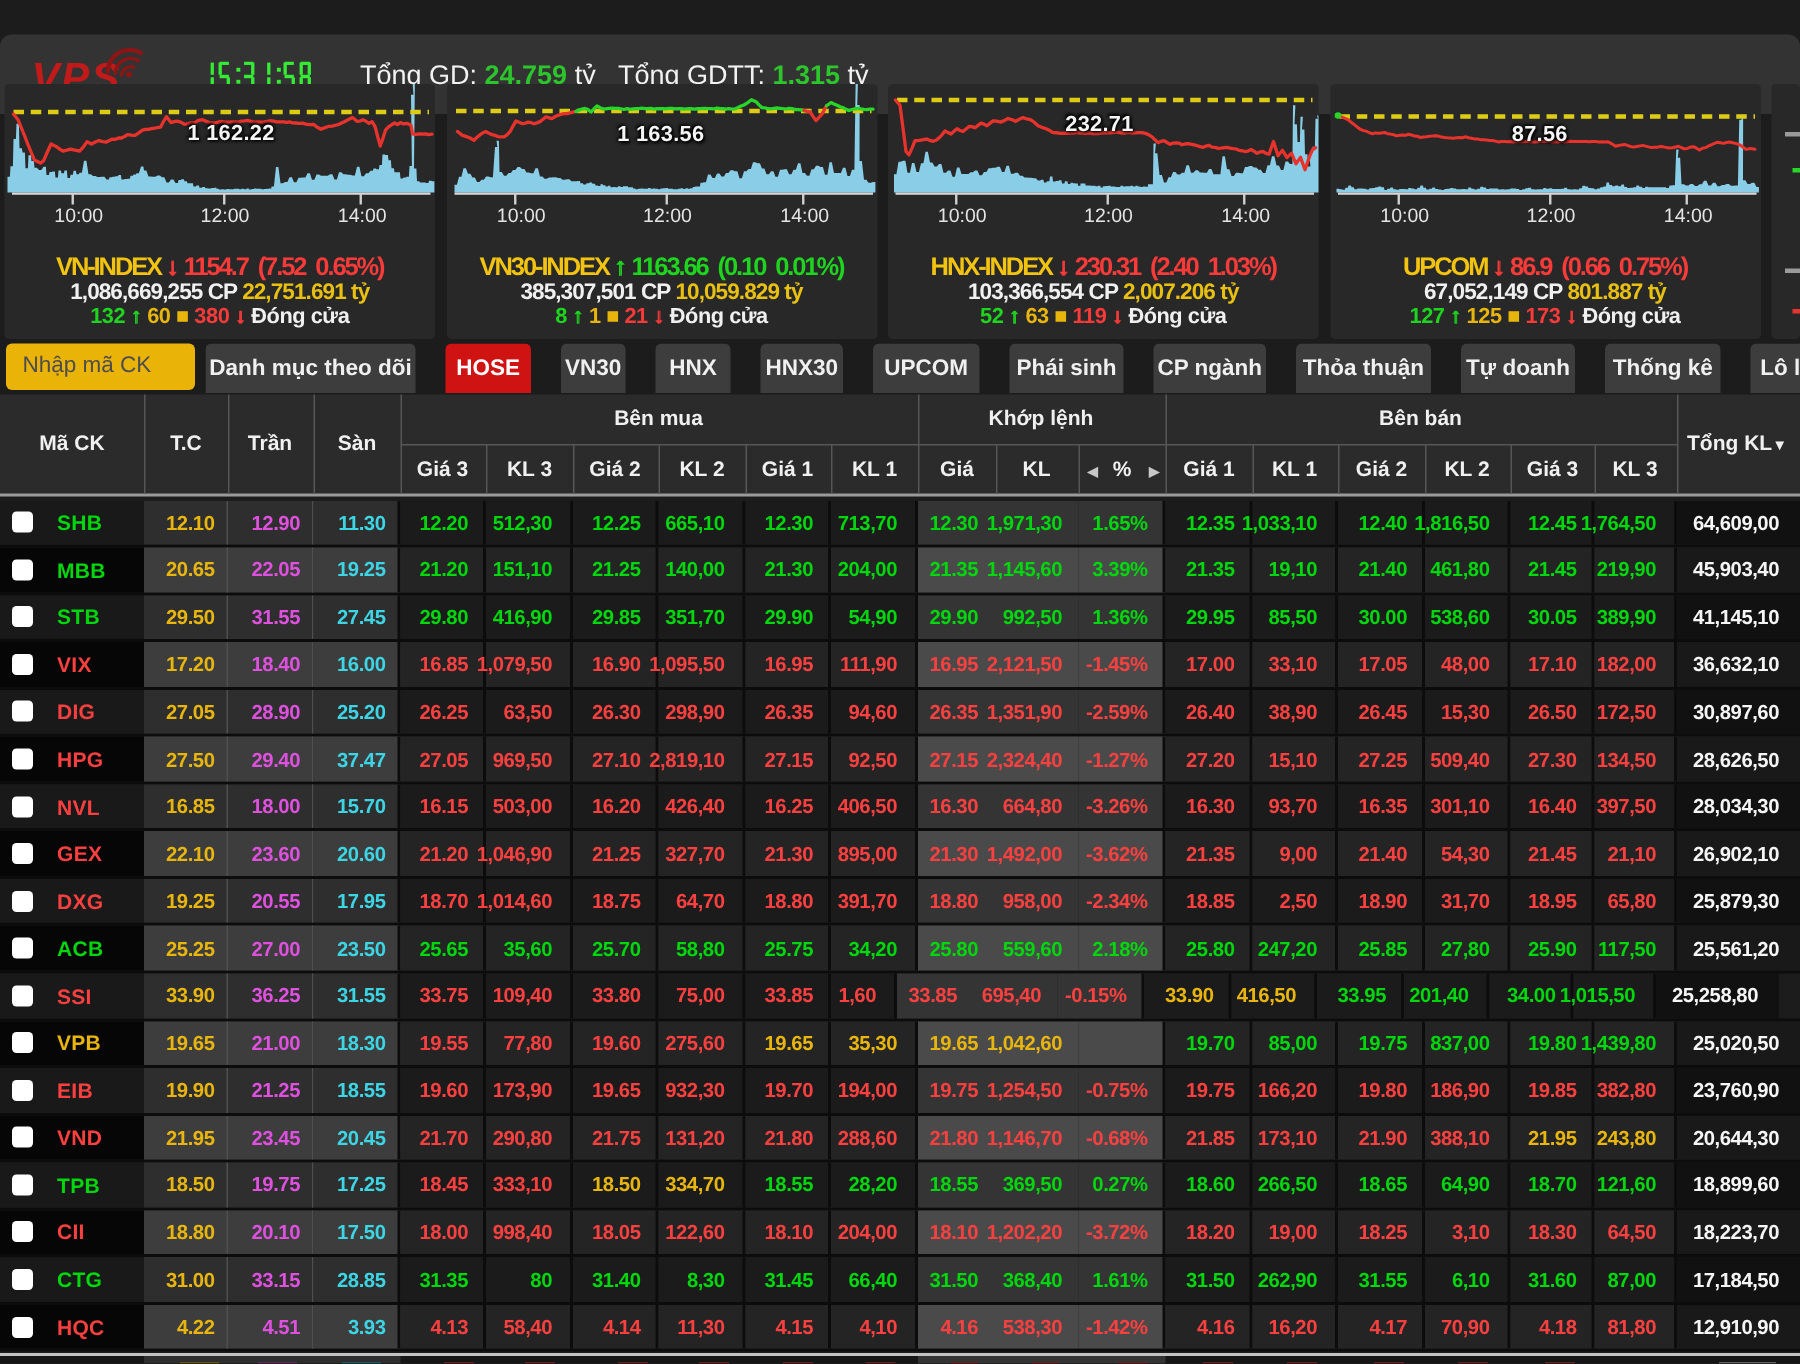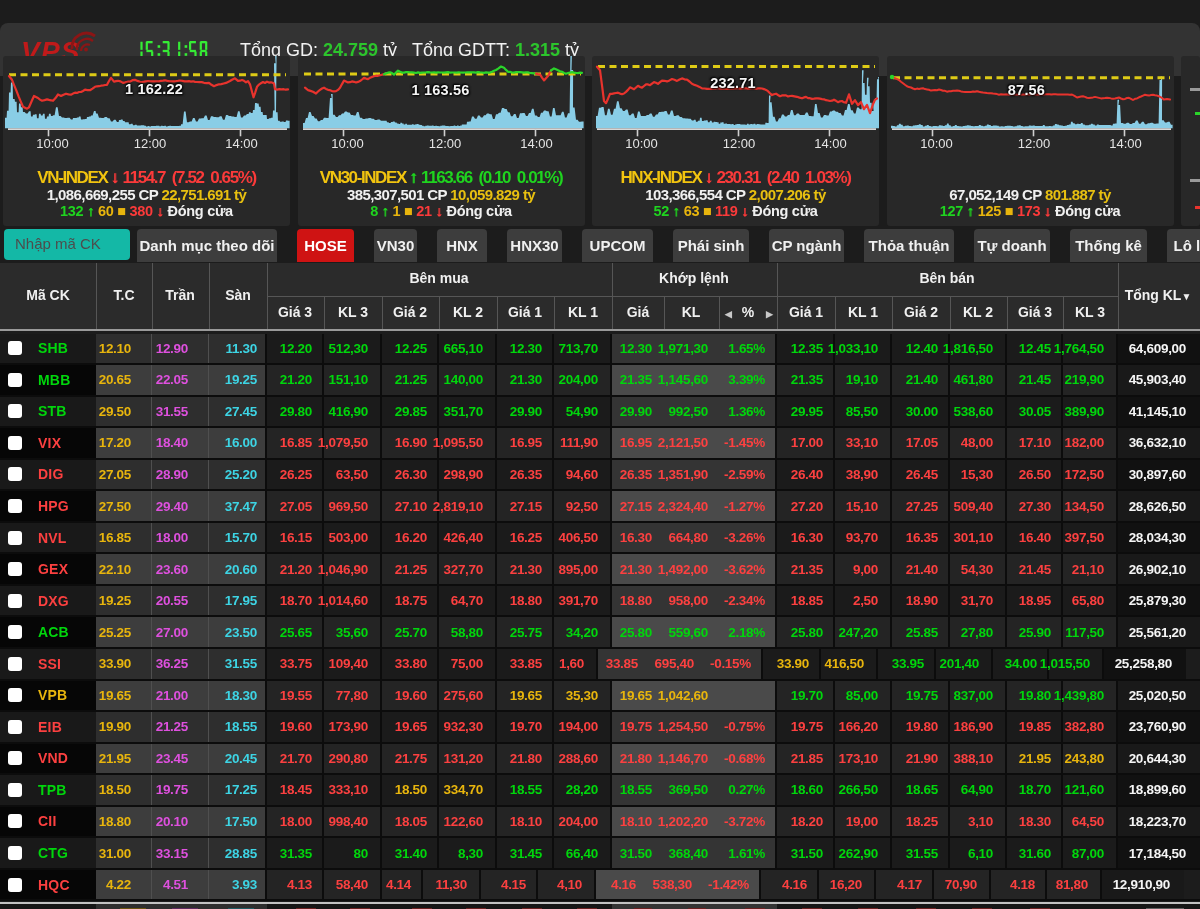--- a/index.html
+++ b/index.html
@@ -18,21 +18,21 @@
   letter-spacing:0.2px; white-space:nowrap; }
 .il { position:absolute; left:0; width:100%; text-align:center; font-weight:bold;
   white-space:nowrap; }
 .i1 { top:112px; font-size:17px; letter-spacing:-1.4px; }
 .i2 { top:130px; font-size:15px; letter-spacing:-0.6px; }
 .i3 { top:146.5px; font-size:14.5px; letter-spacing:-0.3px; }
 .ar { text-shadow:0.7px 0 currentcolor, -0.4px 0 currentcolor; letter-spacing:0; }
 
 #tabbar { position:absolute; left:0; top:228px; width:1200px; height:35px; }
 #searchbox { position:absolute; left:4px; top:1px; width:126px; height:31px;
-  background:#14b8a6; border-radius:4px; }
+  background:#eab308; border-radius:4px; }
 #searchbox span { position:absolute; left:11px; top:6px; color:#4d4d4d; font-size:15px; }
 #tabs { position:absolute; left:137px; top:1px; display:flex; gap:20px; width:1063px; overflow:hidden; }
 .tab { height:33px; background:#3d3d3d; border-radius:4px 4px 0 0; color:#f0f0f0;
   font-size:15px; font-weight:bold; display:flex; align-items:center; justify-content:center;
   flex:none; white-space:nowrap; }
 .tab.act { background:#cf1313; color:#fff; }
 
 #thead { position:absolute; left:0; top:263px; width:1200px; height:68px; background:#2b2b2b;
   color:#f0f0f0; font-weight:bold; font-size:14px; border-bottom:2px solid #9a9a9a; }
 #thead .vline { position:absolute; top:0; width:1px; height:66px; background:#565656; }
@@ -40,21 +40,21 @@
 #thead .hline { position:absolute; top:33px; height:1px; background:#565656; }
 #thead .hc { position:absolute; transform:translateX(-50%); white-space:nowrap; }
 
 #tbody { position:absolute; left:0; top:333.5px; width:1200px; }
 .row { display:flex; width:1200px; height:31.555px; border-bottom:2px solid #0c0c0c;
   font-weight:bold; font-size:13.5px; letter-spacing:-0.3px; align-items:center; }
 .row > div { height:100%; display:flex; align-items:center; flex:none; }
 .cb { width:30px; }
 .chk { width:14px; height:14px; background:#fff; border-radius:3px; margin-left:8px; }
 .tick { width:66px; padding-left:8px; font-size:14px; letter-spacing:0.2px; }
-.ref { justify-content:flex-end; padding-right:20px; }
+.ref { justify-content:flex-end; padding-right:8px; }
 .ro .ref, .ro .ref2 { background:#2e2e2e; }
 .re .ref, .re .ref2 { background:#3d3d3d; }
 .ref { border-right:1px solid #4f4f4f; }
 .rtc { width:56px; } .rtr { width:57px; }
 .ref2 { width:58px; justify-content:flex-end; padding-right:8px; border-right:2px solid #0c0c0c; }
 .pc { justify-content:flex-end; padding-right:10px; border-right:2px solid #0c0c0c; }
 .vc { justify-content:flex-end; padding-right:12px; border-right:2px solid #0c0c0c; }
 .ro .pc, .ro .vc { background:#1b1b1b; }
 .re .pc, .re .vc { background:#242424; }
 .kp { width:52px; justify-content:flex-end; padding-right:12px; }
@@ -182,20 +182,21 @@
         <circle cx="5" cy="21" r="2.2" fill="#2ad52a"></circle>
         <line x1="5" y1="73.1" x2="284" y2="73.1" stroke="#d8d8d8" stroke-width="1.6"></line>
         <line x1="45.5" y1="73.3" x2="45.5" y2="80.3" stroke="#cfcfcf" stroke-width="1.6"></line>
         <line x1="146.5" y1="73.3" x2="146.5" y2="80.3" stroke="#cfcfcf" stroke-width="1.6"></line>
         <line x1="237.5" y1="73.3" x2="237.5" y2="80.3" stroke="#cfcfcf" stroke-width="1.6"></line>
         <text x="49.5" y="91.8" fill="#e4e4e4" font-size="13" font-family="Liberation Sans, sans-serif" text-anchor="middle">10:00</text>
         <text x="147.0" y="91.8" fill="#e4e4e4" font-size="13" font-family="Liberation Sans, sans-serif" text-anchor="middle">12:00</text>
         <text x="238.5" y="91.8" fill="#e4e4e4" font-size="13" font-family="Liberation Sans, sans-serif" text-anchor="middle">14:00</text>
       </svg>
       <div class="clab" style="left:140px;top:26px">87.56</div>
+      <div class="il i1"><span style="color:#f2c40f">UPCOM</span> <span style="color:#fb3a3a"><span class="ar">↓</span> 86.9&nbsp; (0.66&nbsp; 0.75%)</span></div>
       <div class="il i2"><span style="color:#f0f0f0">67,052,149 CP</span> <span style="color:#e8c010">801.887 tỷ</span></div>
       <div class="il i3"><span style="color:#1fd41f">127 <span class="ar">↑</span></span> <span style="color:#e8b50d">125 ■</span> <span style="color:#fb3a3a">173 <span class="ar">↓</span></span> <span style="color:#f0f0f0">Đóng cửa</span></div>
     </div>
     <div class="panel" style="left:1181px;width:19px;overflow:hidden">
       <div style="position:absolute;left:9px;top:32px;width:10px;height:2.5px;background:#9a9a9a"></div>
       <div style="position:absolute;left:14px;top:56px;width:5px;height:3px;background:#2ad52a"></div>
       <div style="position:absolute;left:9px;top:123px;width:10px;height:2.5px;background:#9a9a9a"></div>
       <div style="position:absolute;left:14px;top:150px;width:5px;height:3px;background:#e8332d"></div>
     </div>
 <div id="tabbar">
@@ -695,21 +696,21 @@
 <div class="row re">
         <div class="cb">
           <span class="chk"></span>
         </div>
         <div class="tick" style="color:#fc4040">HQC</div>
         <div class="ref rtc c-y">4.22</div>
         <div class="ref rtr c-m">4.51</div>
         <div class="ref2 c-c">3.93</div>
         <div class="pc" style="width:57px;color:#fc4040">4.13</div>
         <div class="vc" style="width:58px;color:#fc4040">58,40</div>
-        <div class="pc" style="width:41px;color:#fc4040">4.14</div>
+        <div class="pc" style="width:57px;color:#fc4040">4.14</div>
         <div class="vc" style="width:58px;color:#fc4040">11,30</div>
         <div class="pc" style="width:57px;color:#fc4040">4.15</div>
         <div class="vc" style="width:58px;color:#fc4040">4,10</div>
         <div class="kp" style="color:#fc4040">4.16</div>
         <div class="kv" style="color:#fc4040">538,30</div>
         <div class="kx" style="color:#fc4040">-1.42%</div>
         <div class="pc" style="width:58px;color:#fc4040">4.16</div>
         <div class="vc" style="width:57px;color:#fc4040">16,20</div>
         <div class="pc" style="width:58px;color:#fc4040">4.17</div>
         <div class="vc" style="width:57px;color:#fc4040">70,90</div>

